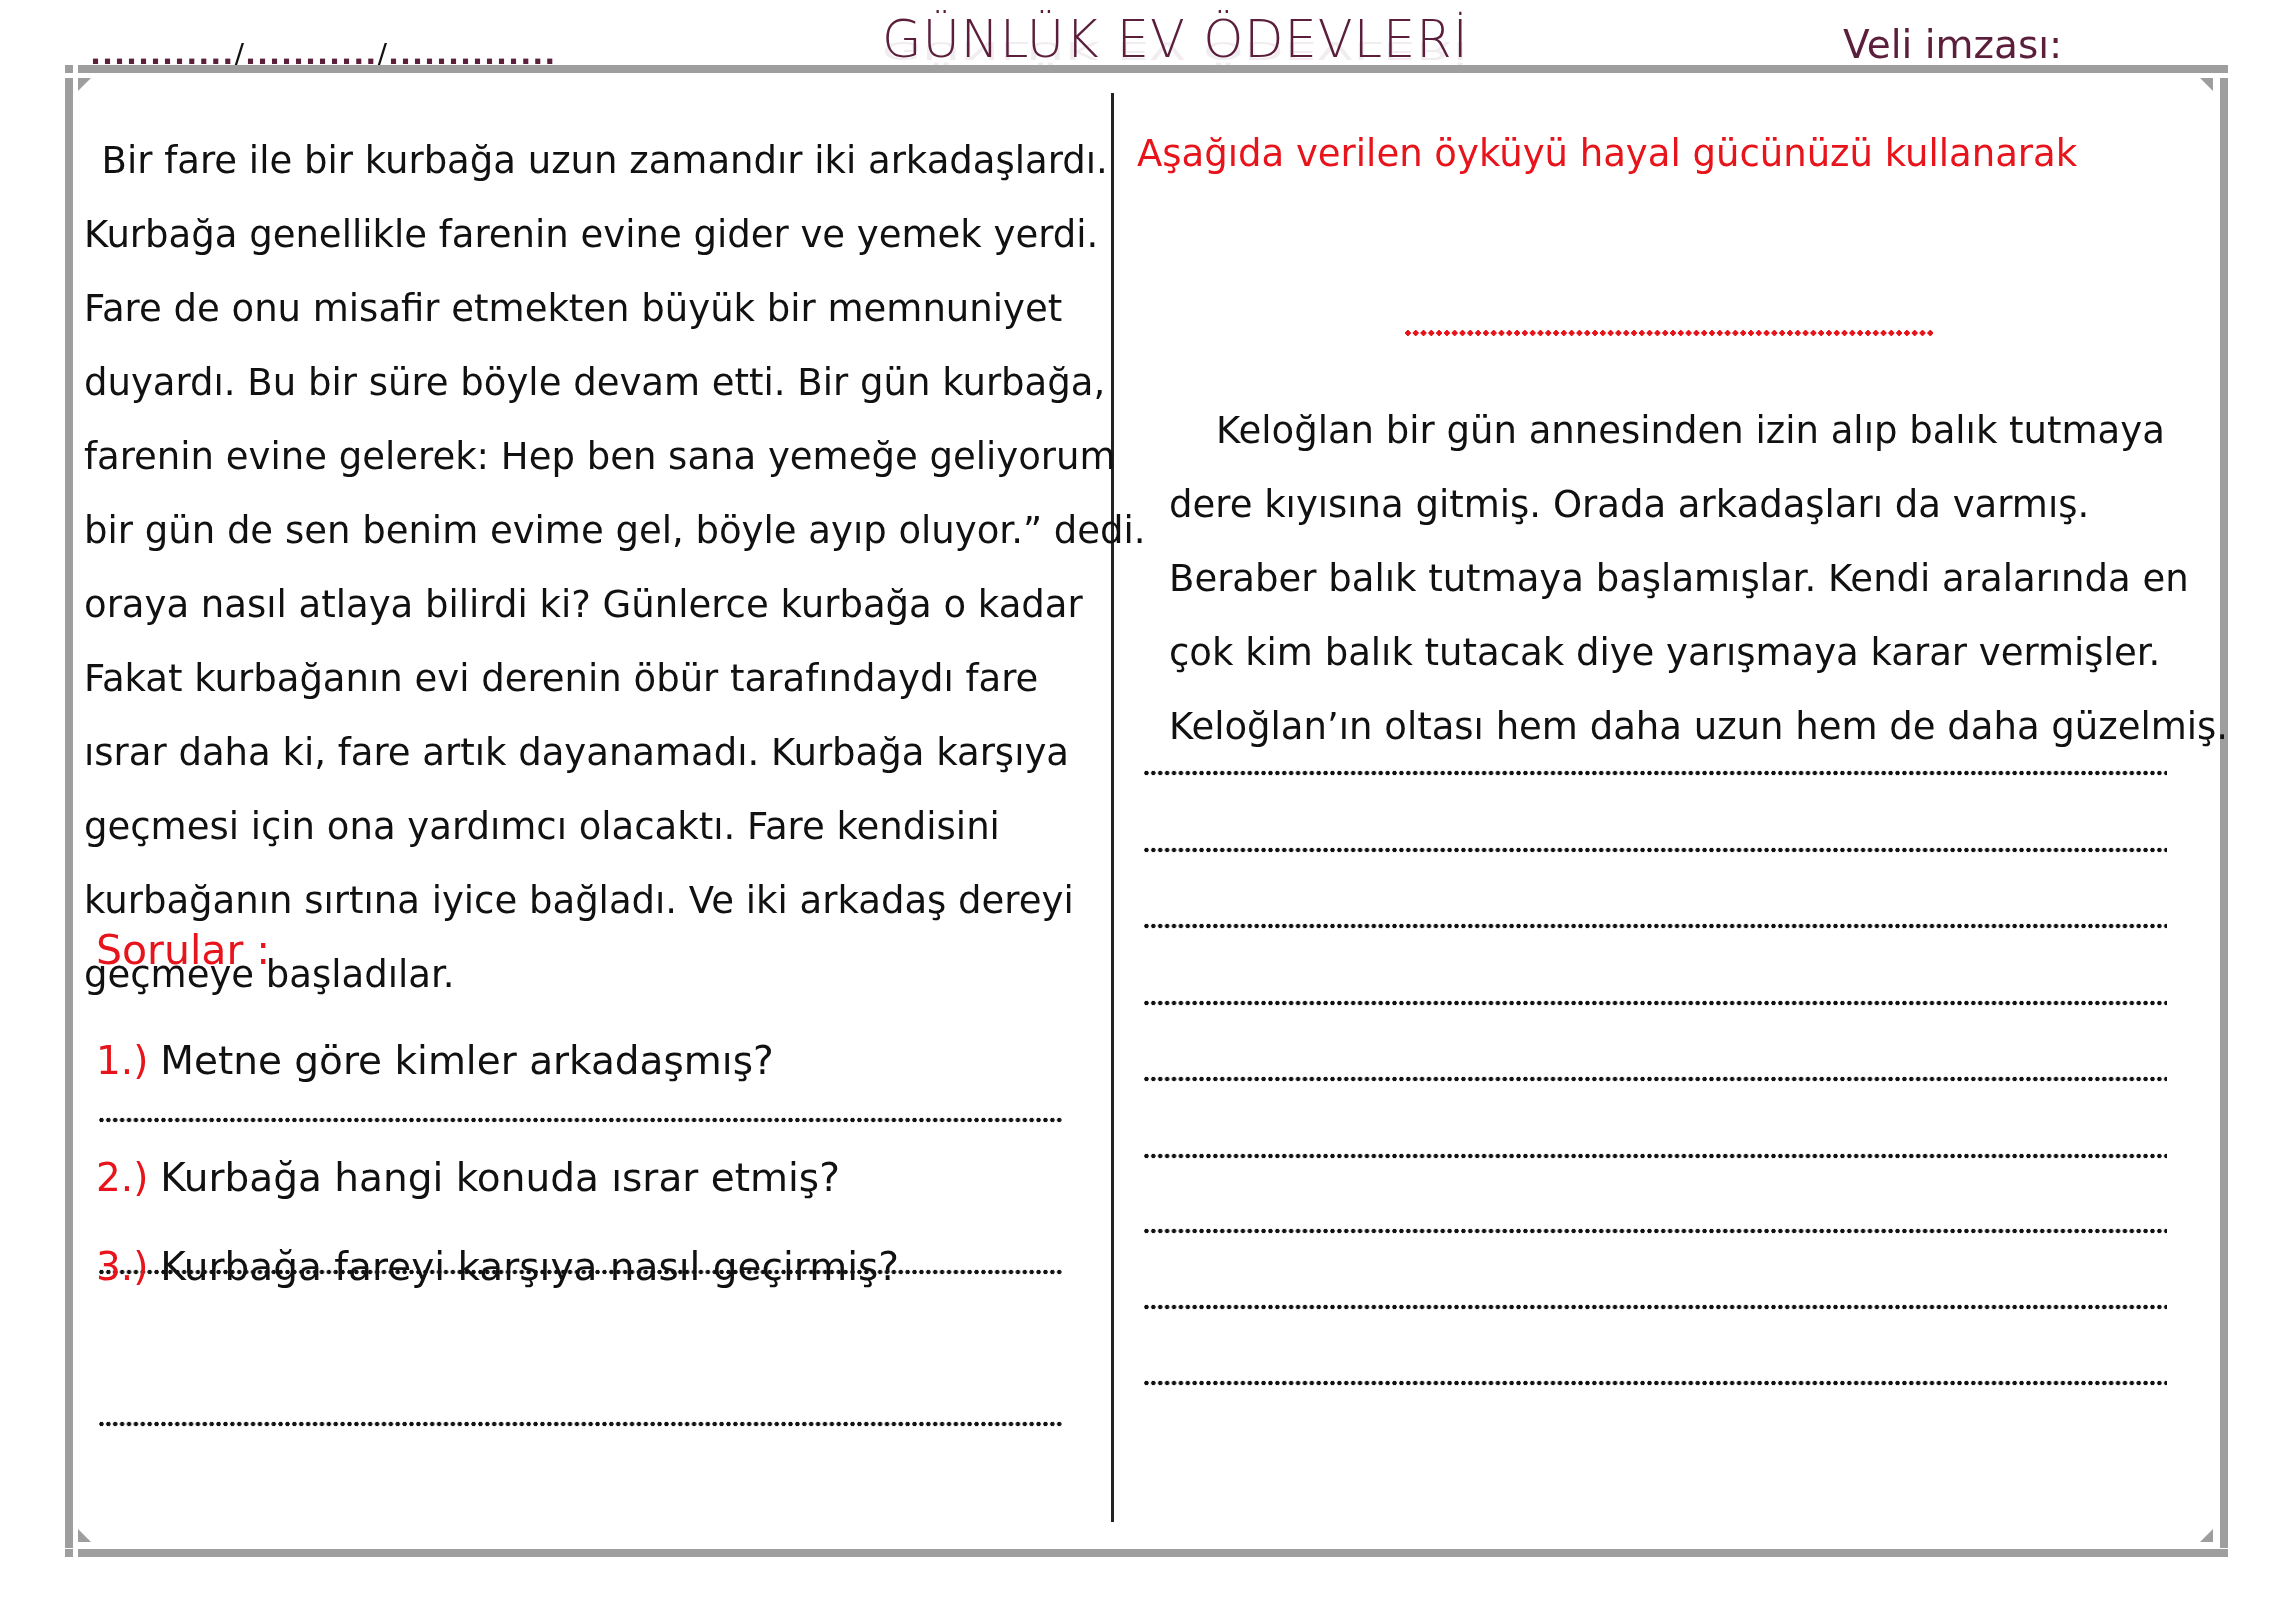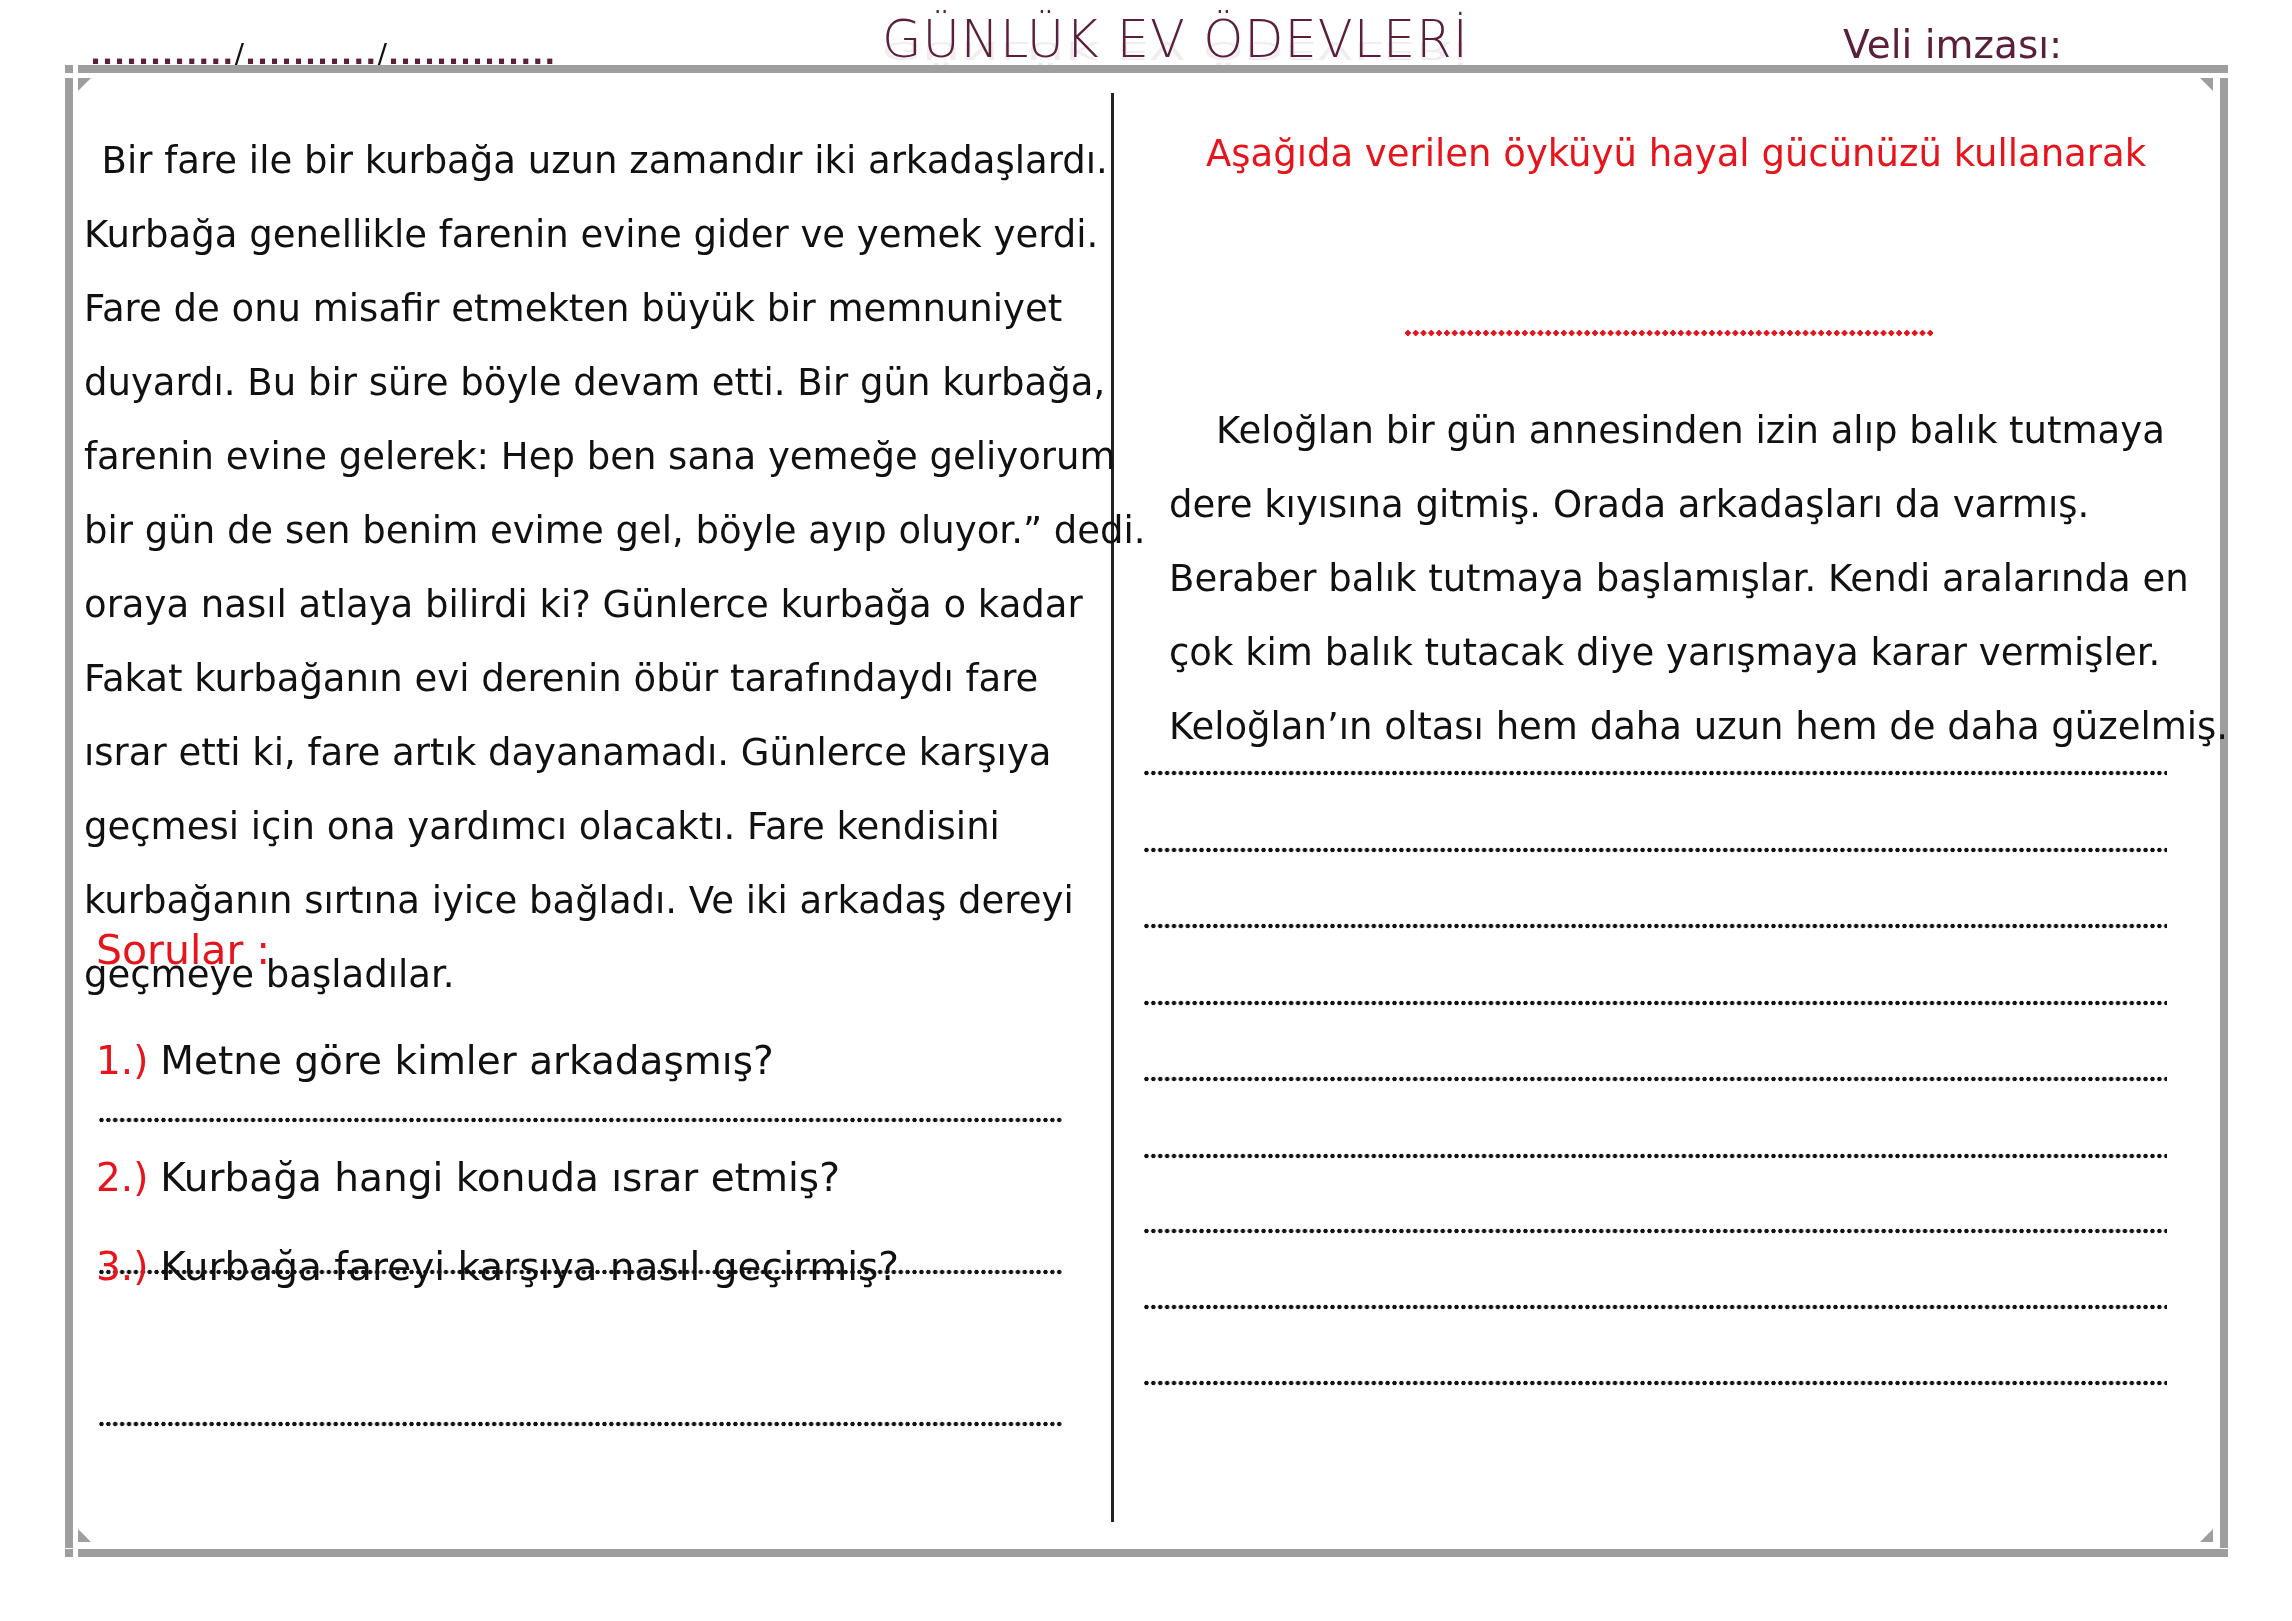--- a/index.html
+++ b/index.html
@@ -28,21 +28,21 @@
     .story { left:76px; top:120px; width:1039px; font-size:37px; line-height:66px; color:#111; }
     .story p { margin:8px; white-space:nowrap; }
     .questions-title { left:96px; top:926px; font-size:41px; color:#e8141b; }
     .question { left:96px; font-size:39px; color:#111; white-space:nowrap; }
     .question .qnum { color:#e8141b; margin-right:11.8px; }
     .dots { height:5.9px;
             background-image: radial-gradient(circle, #111 45%, transparent 50%);
             background-size:6.9px 5.9px; background-repeat:repeat-x; }
 
     
-    .instruction { left:1137px; top:120px; width:1078px; text-align:center; font-size:37px; line-height:67px; color:#e8141b; }
+    .instruction { left:1137px; top:120px; width:1078px; font-size:37px; line-height:67px; color:#e8141b; }
     .instruction p { margin:0; }
     .title-blank { left:1404px; top:329px; width:529px; height:7.8px;
                    background-image: radial-gradient(circle, #e8141b 45%, transparent 50%);
                    background-size:7.8px 7.8px; background-repeat:repeat-x; }
     .story2 { left:1161px; top:390px; width:1059px; font-size:37px; line-height:66px; color:#111; }
     .story2 p { margin:8px; white-space:nowrap; }
   </style>
 </head>
 <body>
 
@@ -70,21 +70,21 @@
 
 <div class="abs story">
   <p style="padding-left:17.6px;"> Bir fare ile bir kurbağa uzun zamandır iki arkadaşlardı.</p>
   <p>Kurbağa genellikle farenin evine gider ve yemek yerdi.</p>
   <p>Fare de onu misafir etmekten büyük bir memnuniyet</p>
   <p>duyardı. Bu bir süre böyle devam etti. Bir gün kurbağa,</p>
   <p>farenin evine gelerek: Hep ben sana yemeğe geliyorum</p>
   <p>bir gün de sen benim evime gel, böyle ayıp oluyor.” dedi.</p>
   <p>oraya nasıl atlaya bilirdi ki? Günlerce kurbağa o kadar</p>
   <p>Fakat kurbağanın evi derenin öbür tarafındaydı fare</p>
-  <p>ısrar etti ki, fare artık dayanamadı. Günlerce karşıya</p>
+  <p>ısrar daha ki, fare artık dayanamadı. Kurbağa karşıya</p>
   <p>geçmesi için ona yardımcı olacaktı. Fare kendisini</p>
   <p>kurbağanın sırtına iyice bağladı. Ve iki arkadaş dereyi</p>
   <p>geçmeye başladılar.</p>
 </div>
 
 <div class="abs questions-title">Sorular :</div>
 
 <div class="abs question" style="top:1002px;margin-top:36px;">
   <span class="qnum">1.)</span><span>Metne göre kimler arkadaşmış?</span>
 </div>

